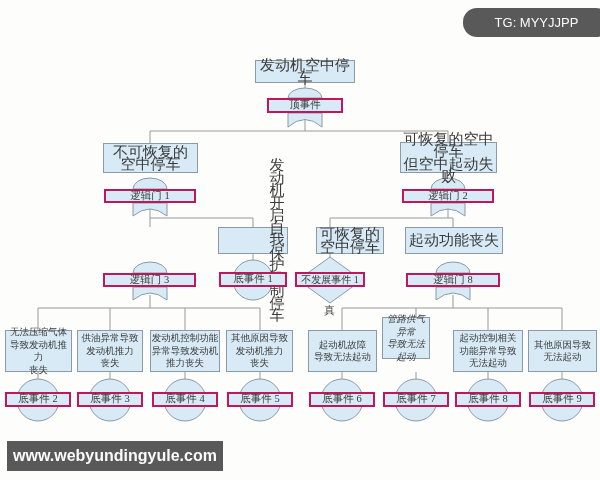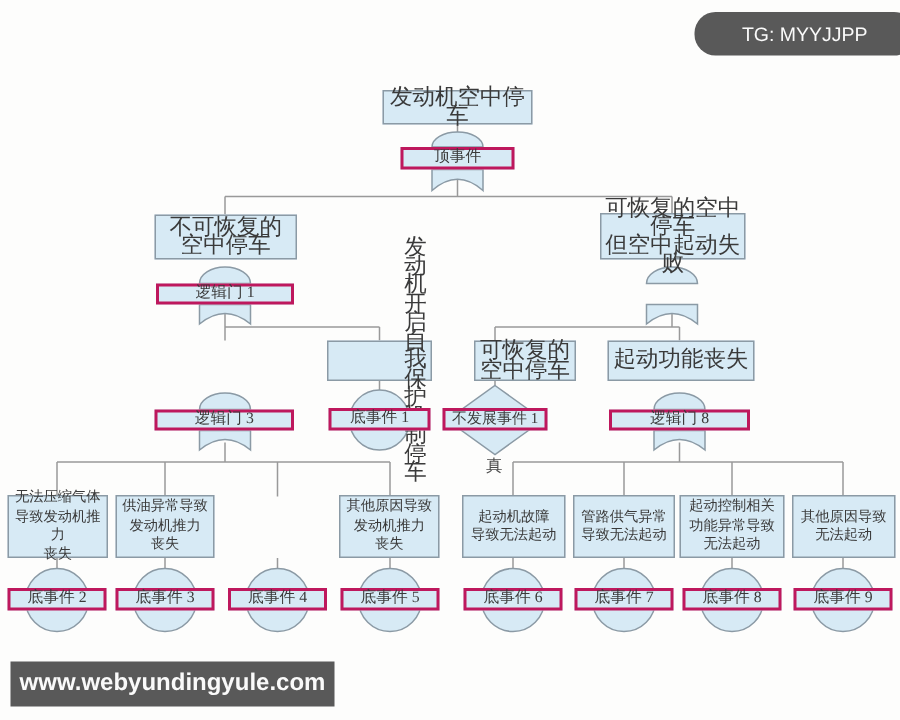--- a/index.html
+++ b/index.html
@@ -114,45 +114,51 @@
   <div class="ebox small" style="left:5px; top:330px; width:67px; height:42px;">
     <div>无法压缩气体</div>
     <div>导致发动机推力</div>
     <div>丧失</div>
   </div>
   <div class="ebox small" style="left:77px; top:330px; width:66px; height:42px;">
     <div>供油异常导致</div>
     <div>发动机推力</div>
     <div>丧失</div>
   </div>
+  <div class="ebox small" style="left:150px; top:330px; width:70px; height:42px;">
+    <div>发动机控制功能</div>
+    <div>异常导致发动机</div>
+    <div>推力丧失</div>
+  </div>
   <div class="ebox small" style="left:226px; top:330px; width:67px; height:42px;">
     <div>其他原因导致</div>
     <div>发动机推力</div>
     <div>丧失</div>
   </div>
   <div class="ebox small" style="left:308px; top:330px; width:69px; height:42px;">
     <div>起动机故障</div>
     <div>导致无法起动</div>
   </div>
-  <div class="ebox small" style="left:382px; top:330px; width:68px; height:42px;">
+  <div class="ebox small" style="left:382px; top:317px; width:48px; height:42px;font-style:italic;">
     <div>管路供气异常</div>
     <div>导致无法起动</div>
   </div>
   <div class="ebox small" style="left:453px; top:330px; width:70px; height:42px;">
     <div>起动控制相关</div>
     <div>功能异常导致</div>
     <div>无法起动</div>
   </div>
   <div class="ebox small" style="left:528px; top:330px; width:69px; height:42px;">
     <div>其他原因导致</div>
     <div>无法起动</div>
   </div>
 
   <div class="lab" style="left:267px; top:98px; width:76px; height:15px;">顶事件</div>
   <div class="lab" style="left:104px; top:189px; width:92px; height:14px;">逻辑门 1</div>
+  <div class="lab" style="left:402px; top:189px; width:92px; height:14px;">逻辑门 2</div>
   <div class="lab" style="left:103px; top:273px; width:93px; height:14px;">逻辑门 3</div>
   <div class="lab" style="left:406px; top:273px; width:94px; height:14px;">逻辑门 8</div>
   <div class="lab" style="left:219px; top:272px; width:68px; height:15px;">底事件 1</div>
   <div class="lab" style="left:295px; top:272px; width:70px; height:15px; font-size:10px;">不发展事件 1</div>
   <div class="note" style="left:324px; top:303px;">真</div>
 
   <div class="lab" style="left:5px;   top:392px; width:66px; height:15px;">底事件 2</div>
   <div class="lab" style="left:77px;  top:392px; width:66px; height:15px;">底事件 3</div>
   <div class="lab" style="left:152px; top:392px; width:66px; height:15px;">底事件 4</div>
   <div class="lab" style="left:227px; top:392px; width:66px; height:15px;">底事件 5</div>

